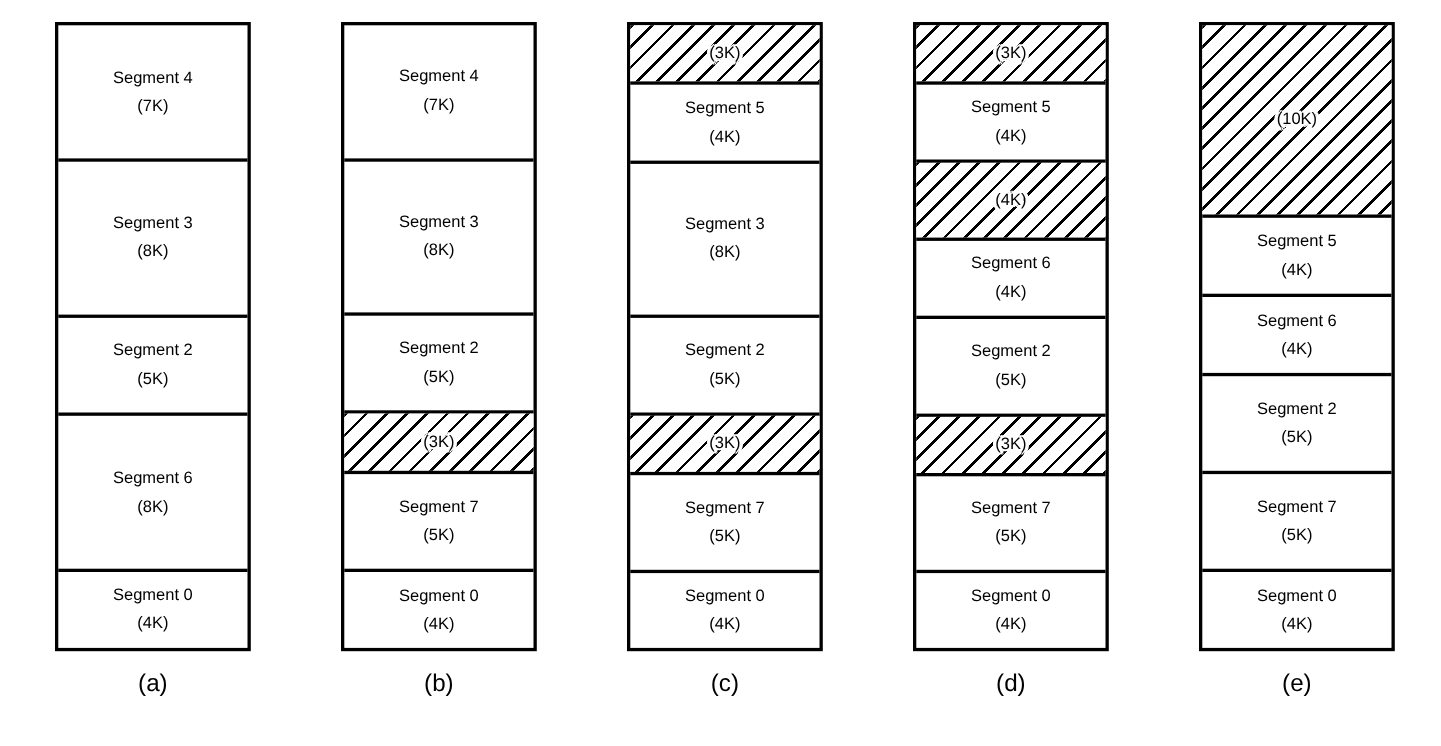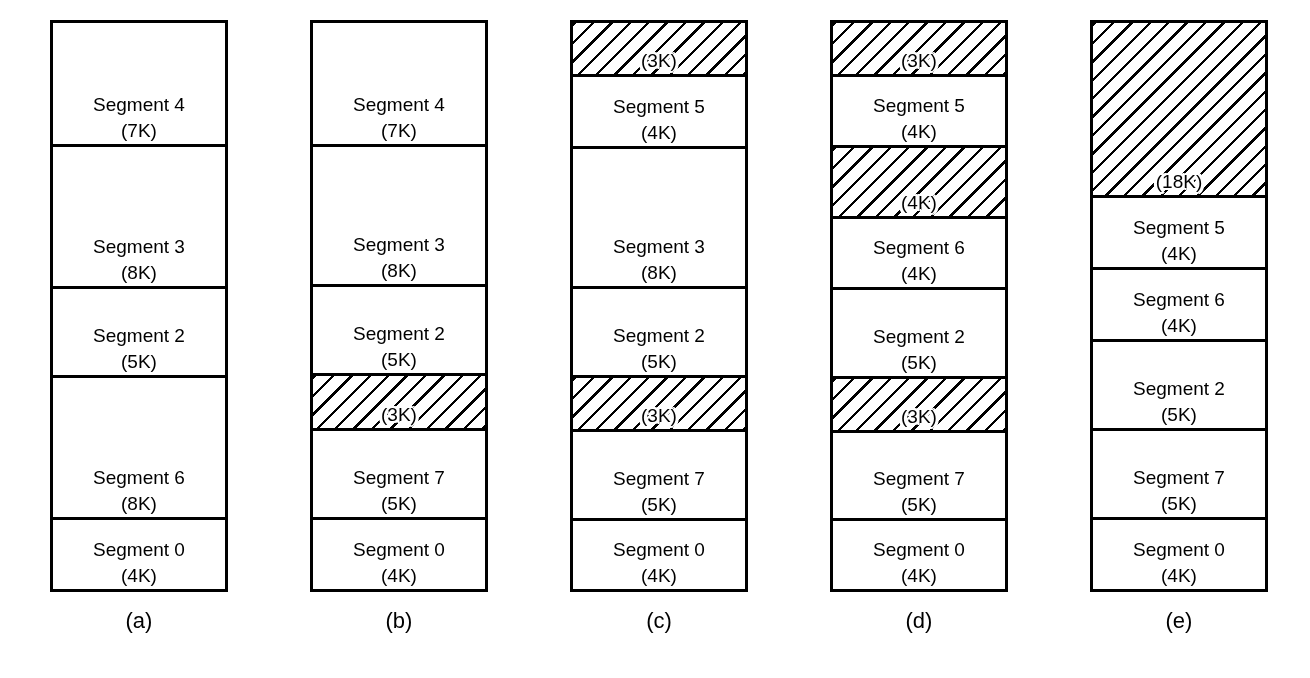--- a/index.html
+++ b/index.html
@@ -41,23 +41,23 @@
     background: #ffffff;
   }
   .block {
     flex-grow: var(--k, 1);
     flex-basis: 0;
     box-sizing: border-box;
     border-bottom: 3px solid #000000;
     display: flex;
     flex-direction: column;
     align-items: center;
-    justify-content: flex-end;
+    justify-content: center;
     text-align: center;
-    font-size: 19px;
+    font-size: 15px;
     line-height: 26px;
     overflow: hidden;
   }
   .block:last-child {
     border-bottom: none;
   }
   .block.free {
     background-image: repeating-linear-gradient(
       135deg,
       #000000 0px,
@@ -200,21 +200,21 @@
           <div class="block" style="--k: 4;">
             <div class="segment-title">Segment 0</div>
             <div class="size-label">(4K)</div>
           </div>
         </div>
         <div class="column-letter-label">(d)</div>
       </div>
       <div class="column-wrap">
         <div class="memory-column">
           <div class="block free" style="--k: 10;">
-            <div class="size-label">(18K)</div>
+            <div class="size-label">(10K)</div>
           </div>
           <div class="block" style="--k: 4;">
             <div class="segment-title">Segment 5</div>
             <div class="size-label">(4K)</div>
           </div>
           <div class="block" style="--k: 4;">
             <div class="segment-title">Segment 6</div>
             <div class="size-label">(4K)</div>
           </div>
           <div class="block" style="--k: 5;">

